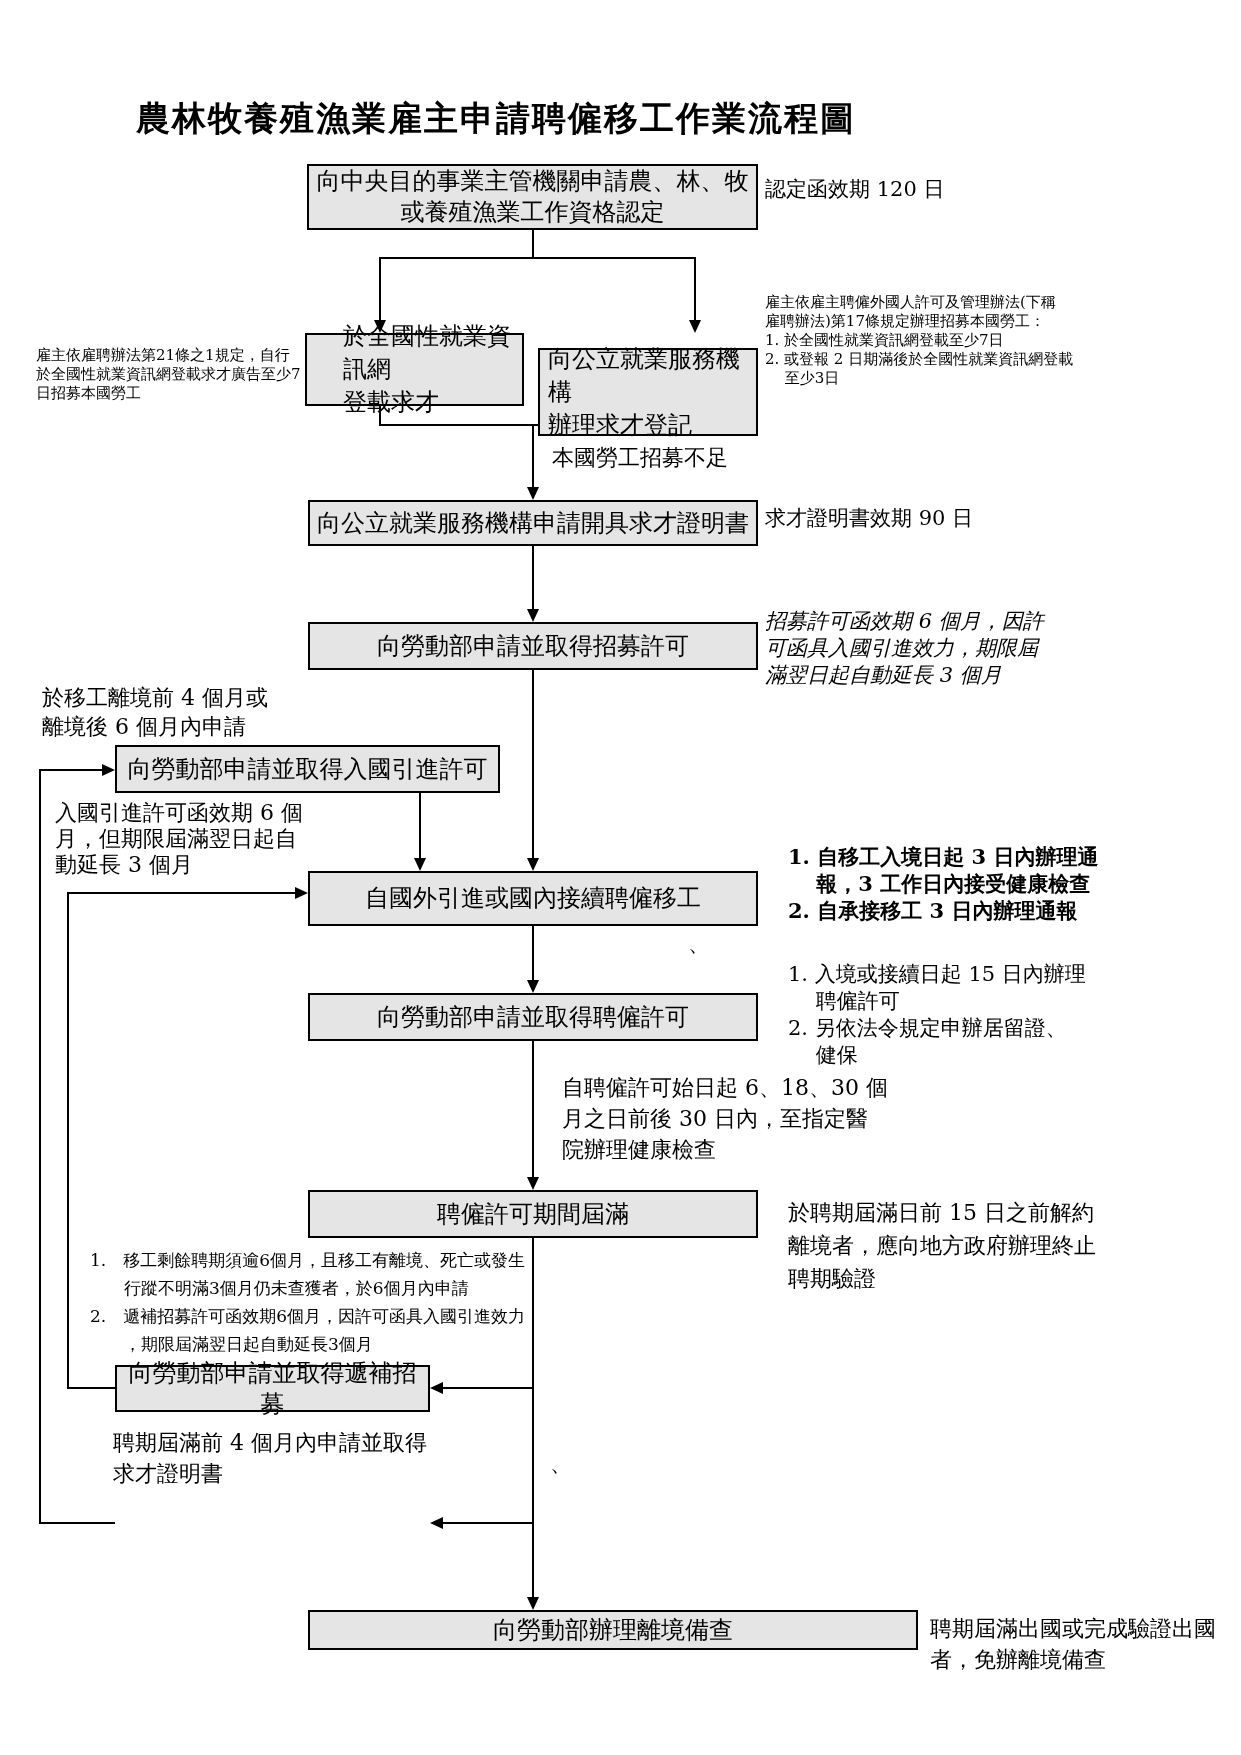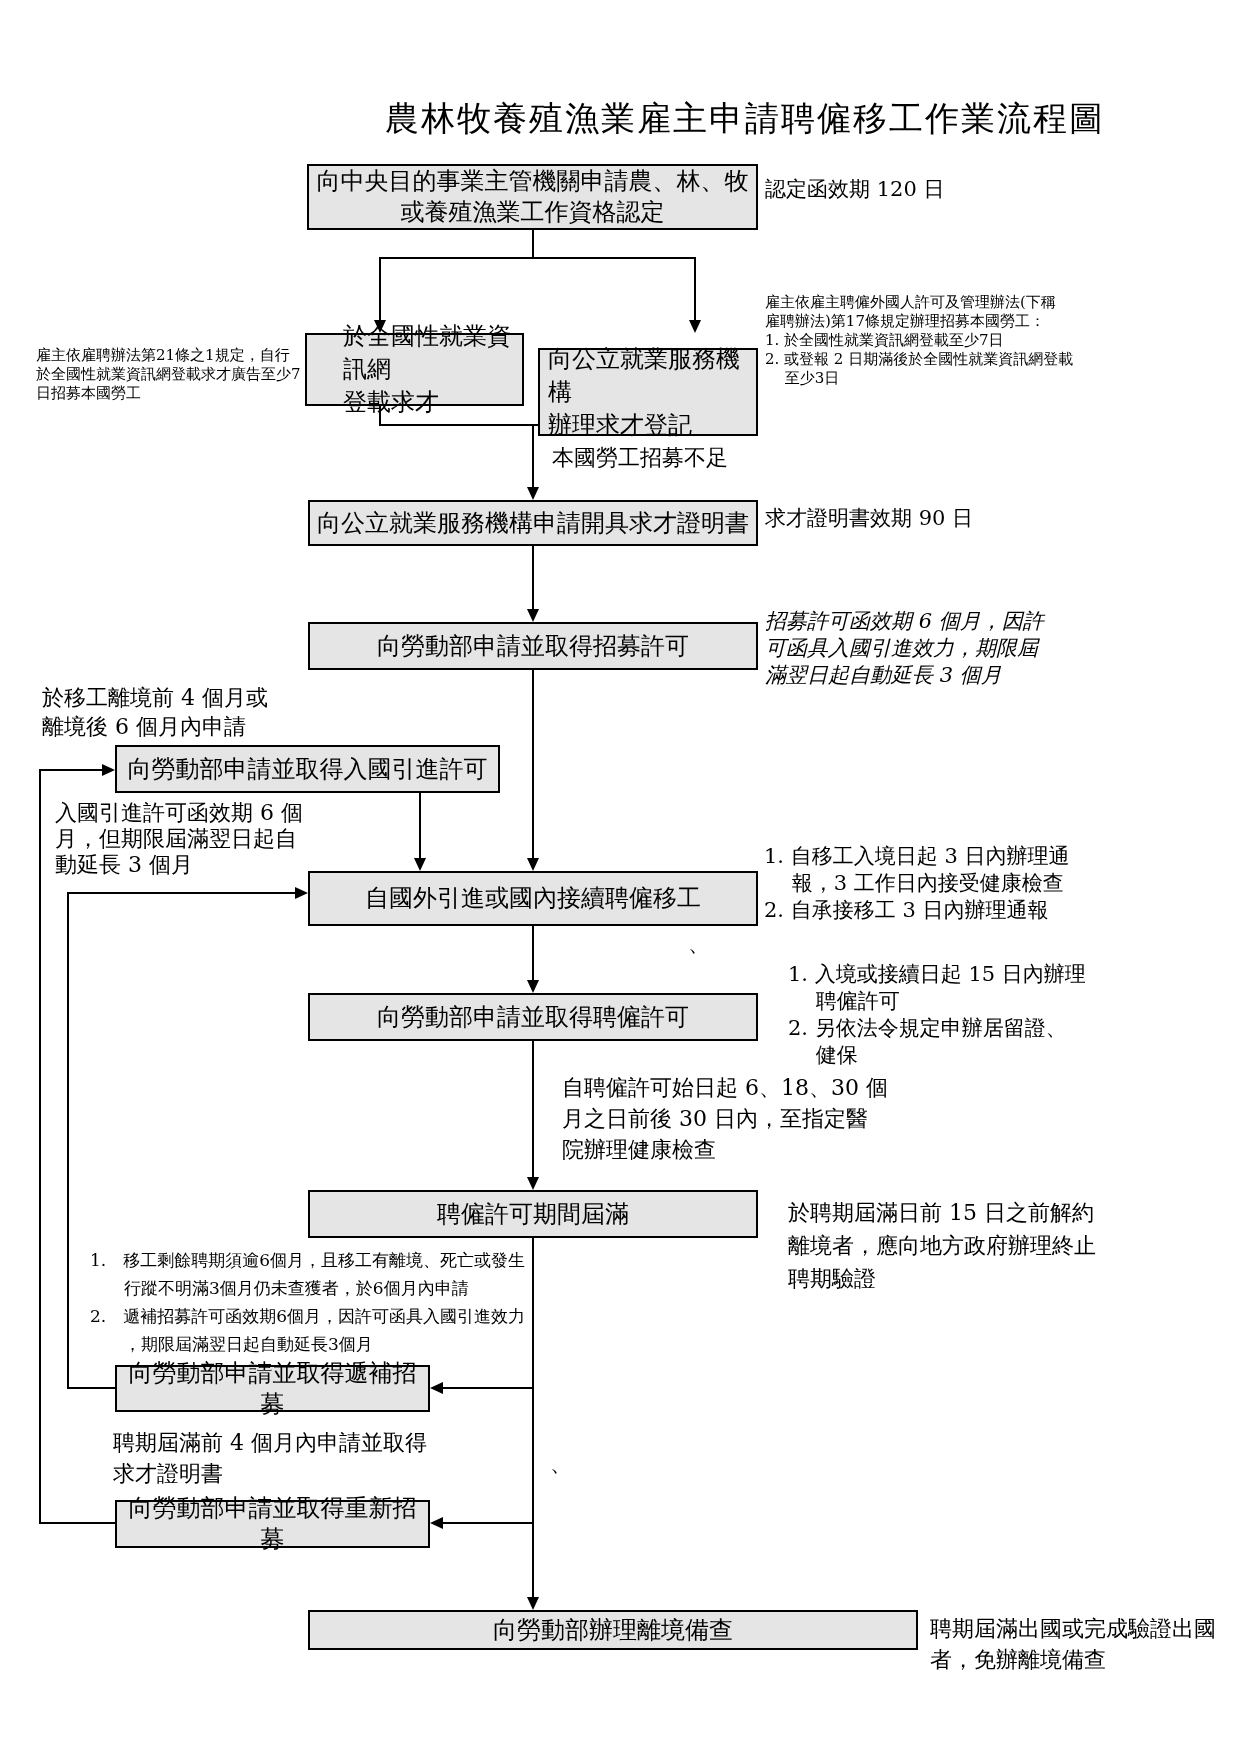--- a/index.html
+++ b/index.html
@@ -4,22 +4,22 @@
 <style>
   html,body{margin:0;padding:0;background:#fff;}
   body{font-family:"DejaVu Serif","Liberation Serif",serif;color:#000;}
   #page{position:relative;width:1241px;height:1755px;background:#fff;overflow:hidden;}
   #connectors{position:absolute;left:0;top:0;width:1241px;height:1755px;pointer-events:none;}
   .box{position:absolute;border:2px solid #000;box-sizing:border-box;background:#e5e5e5;
        display:flex;align-items:center;justify-content:center;text-align:center;
        white-space:pre-wrap;font-size:24px;line-height:31px;}
   .box.leftalign{justify-content:flex-start;text-align:left;padding:2px 8px;}
   .ann{position:absolute;white-space:pre-wrap;}
-  .title{position:absolute;left:165px;top:96px;width:940px;text-align:right;
-         font-size:34px;font-weight:normal;letter-spacing:2px;}
+  .title{position:absolute;left:136px;top:96px;width:940px;text-align:left;
+         font-size:34px;font-weight:bold;letter-spacing:2px;}
   .sz15{font-size:15px;line-height:19px;}
   .sz17{font-size:17px;line-height:28px;}
   .sz21{font-size:21px;line-height:27px;}
   .sz22{font-size:22px;line-height:31px;}
 </style>
 </head>
 <body>
 
 <div id="page">
 
@@ -87,21 +87,20 @@
   <div class="box" style="left:115px;top:745px;width:385px;height:48px;">向勞動部申請並取得入國引進許可</div>
 
   <div class="box" style="left:308px;top:871px;width:450px;height:55px;">自國外引進或國內接續聘僱移工</div>
 
   <div class="box" style="left:308px;top:993px;width:450px;height:48px;">向勞動部申請並取得聘僱許可</div>
 
   <div class="box" style="left:308px;top:1190px;width:450px;height:48px;">聘僱許可期間屆滿</div>
 
   <div class="box" style="left:115px;top:1365px;width:315px;height:47px;">向勞動部申請並取得遞補招募</div>
 
-  <div class="box" style="left:115px;top:1500px;width:315px;height:48px;">向勞動部申請並取得重新招募</div>
 
   <div class="box" style="left:308px;top:1610px;width:610px;height:40px;">向勞動部辦理離境備查</div>
 
   <div class="ann sz21" style="left:765px;top:176px;">認定函效期 120 日</div>
 
   <div class="ann sz15" style="left:36px;top:346px;width:270px;">雇主依雇聘辦法第21條之1規定，自行
 於全國性就業資訊網登載求才廣告至少7
 日招募本國勞工</div>
 
   <div class="ann sz15" style="left:765px;top:293px;width:474px;">雇主依雇主聘僱外國人許可及管理辦法(下稱
@@ -118,21 +117,21 @@
 可函具入國引進效力，期限屆
 滿翌日起自動延長 3 個月</div>
 
   <div class="ann sz22" style="left:42px;top:683px;width:290px;line-height:29px;">於移工離境前 4 個月或
 離境後 6 個月內申請</div>
 
   <div class="ann sz22" style="left:55px;top:800px;width:270px;line-height:26px;">入國引進許可函效期 6 個
 月，但期限屆滿翌日起自
 動延長 3 個月</div>
 
-  <div class="ann sz21" style="left:764px;top:843px;width:360px;">1. 自移工入境日起 3 日內辦理通
+  <div class="ann sz21" style="left:788px;top:843px;width:360px;font-weight:bold;">1. 自移工入境日起 3 日內辦理通
 　 報，3 工作日內接受健康檢查
 2. 自承接移工 3 日內辦理通報</div>
 
   <div class="ann sz22" style="left:688px;top:928px;">、</div>
 
   <div class="ann sz21" style="left:788px;top:961px;width:345px;">1. 入境或接續日起 15 日內辦理
 　 聘僱許可
 2. 另依法令規定申辦居留證、
 　 健保</div>
 

